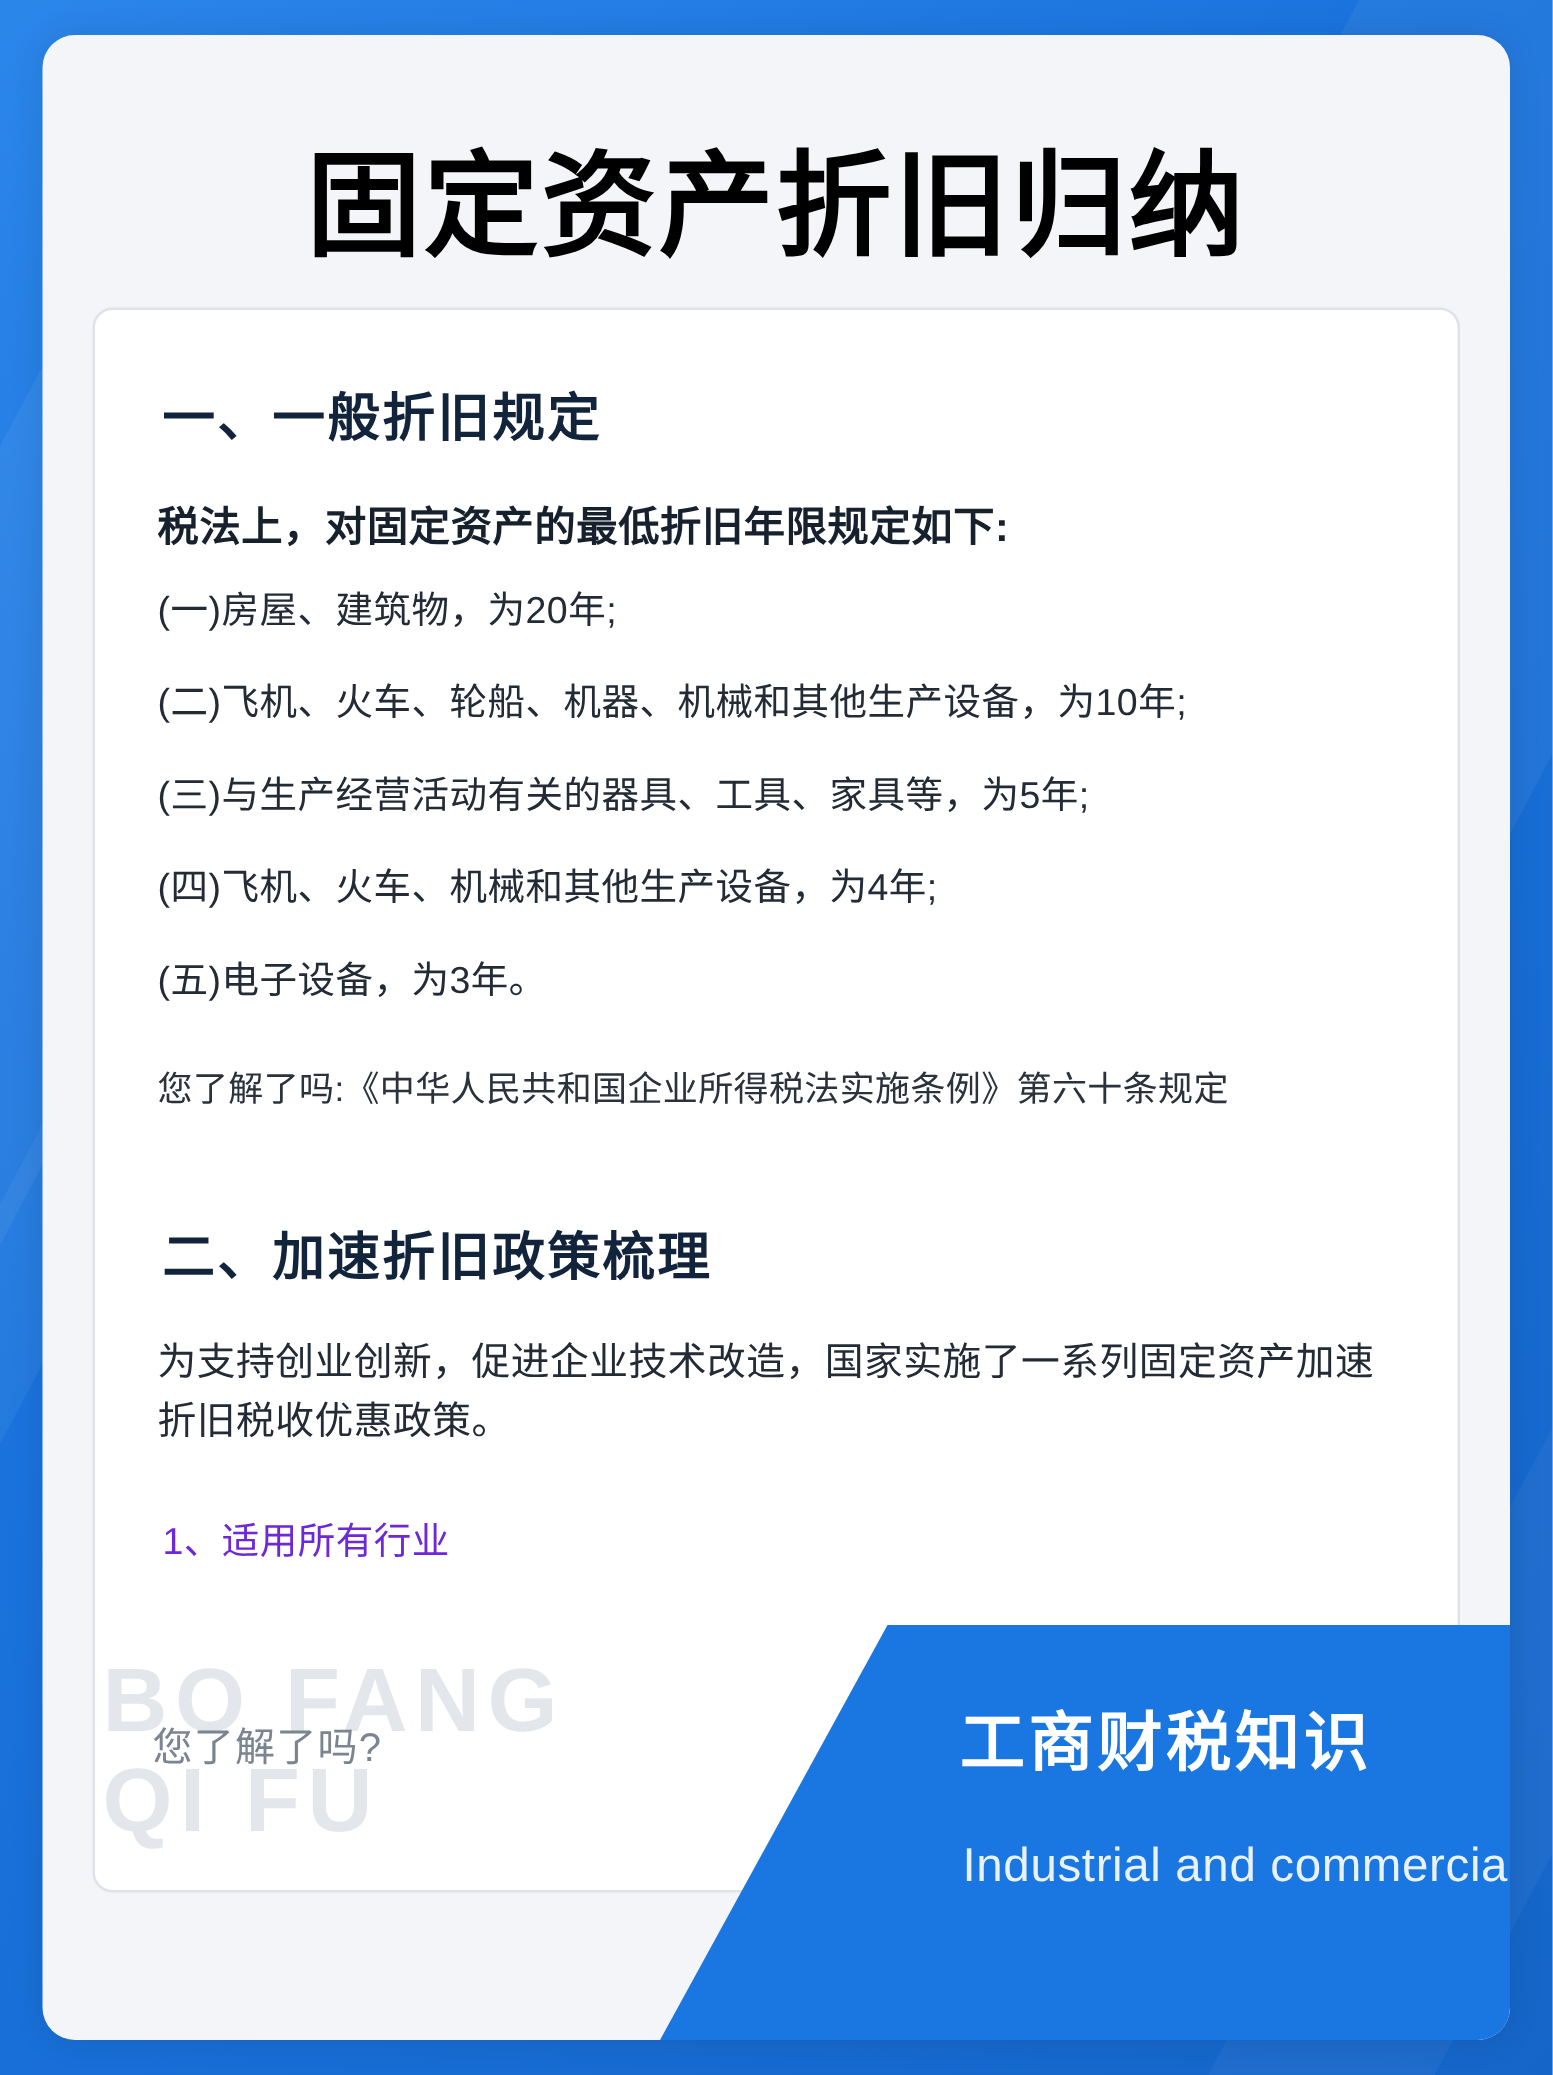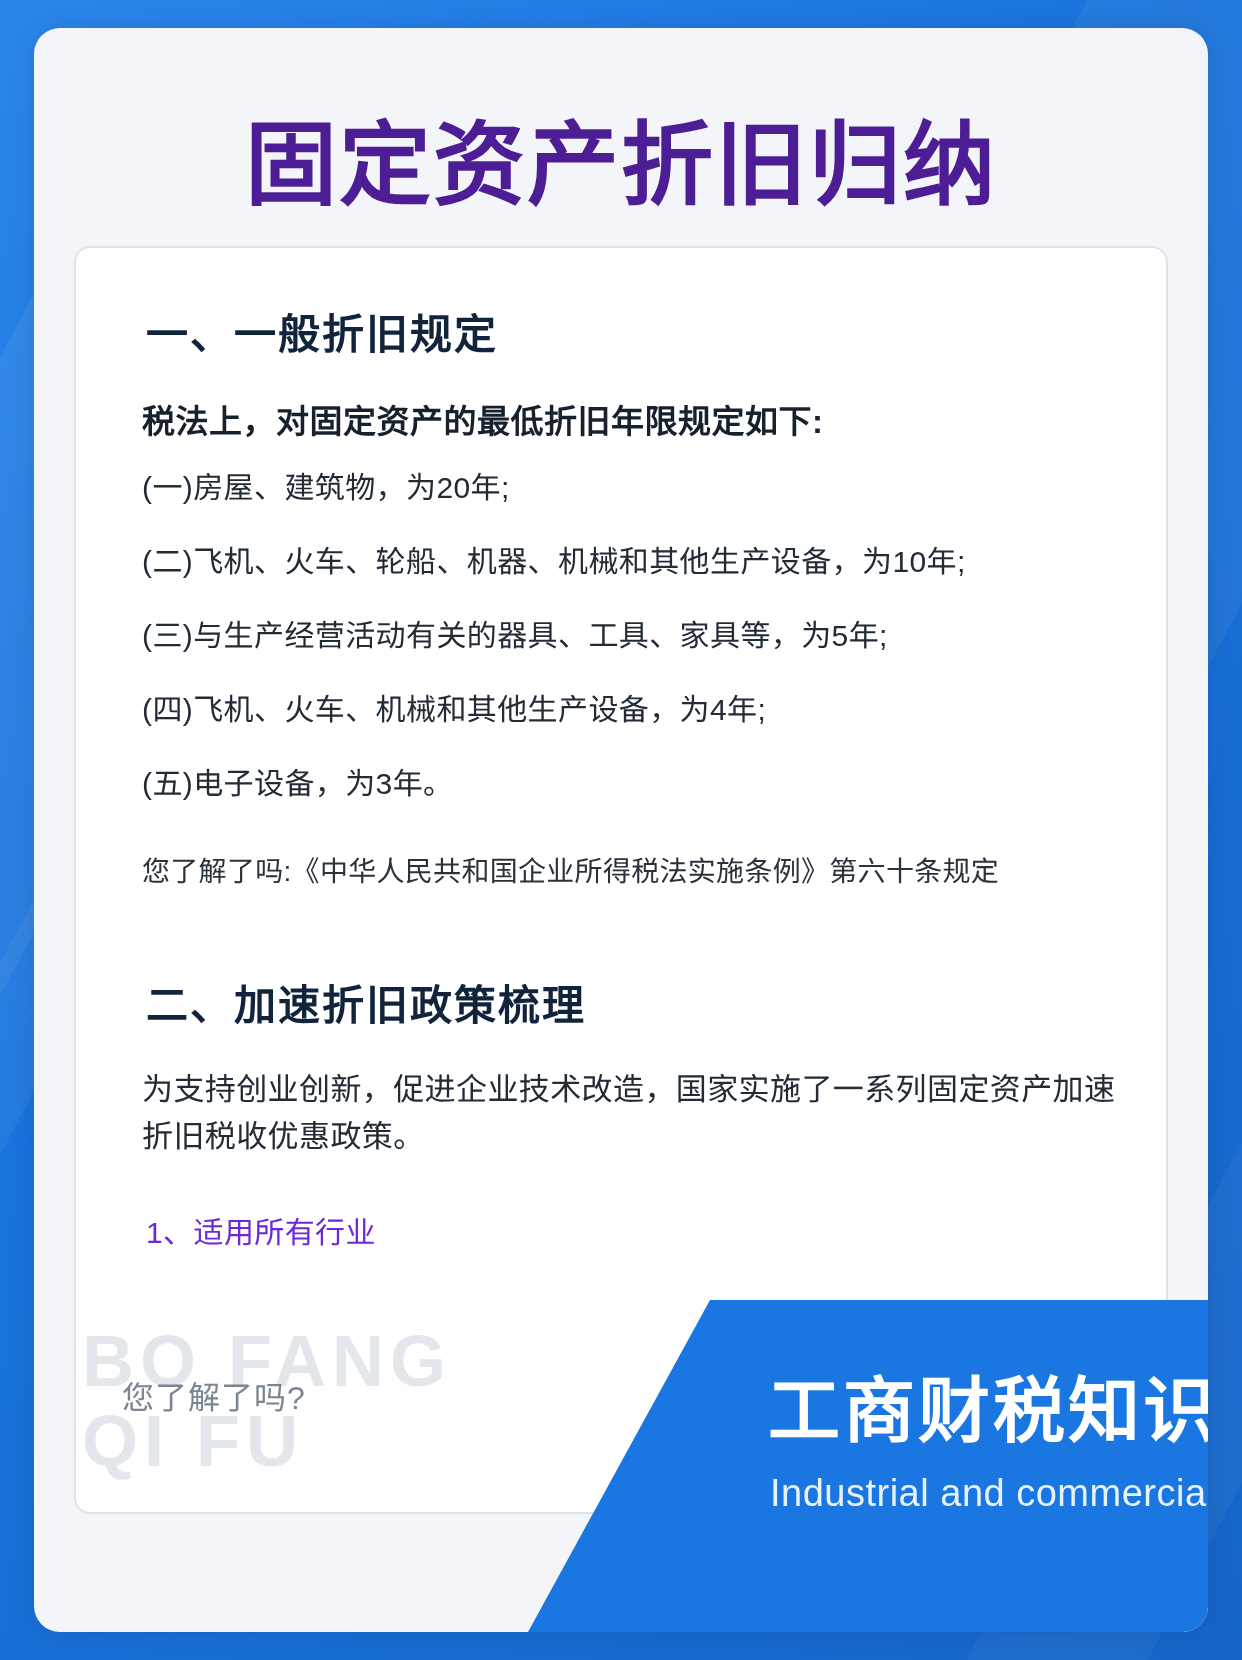--- a/index.html
+++ b/index.html
@@ -50,36 +50,36 @@
   .title {
     position: absolute;
     left: 0;
     top: 62px;
     width: 100%;
     text-align: center;
     font-family: "DejaVu Sans", "Liberation Sans", sans-serif;
     font-size: 92px;
     font-weight: bold;
     letter-spacing: 2px;
-    color: #4c1d95;
+    color: #000000;
     white-space: nowrap;
   }
 
   
   .panel {
     position: absolute;
     left: 40px;
     top: 218px;
     width: 1094px;
     height: 1268px;
     background: #ffffff;
     border: 2px solid #dfe3e9;
     border-radius: 16px;
     box-sizing: border-box;
-    padding: 52px 48px 0 64px;
+    padding: 52px 48px 0 48px;
   }
 
   .section-head {
     font-family: "DejaVu Serif", "Liberation Serif", serif;
     font-size: 42px;
     font-weight: bold;
     color: #12243b;
     letter-spacing: 2px;
     margin: 0 0 34px 6px;
   }
@@ -157,21 +157,21 @@
     height: 332px;
     background: #1a76e0;
     clip-path: polygon(182px 0, 100% 0, 100% 100%, 0 100%);
     border-bottom-right-radius: 24px;
   }
   .footer-cn {
     position: absolute;
     left: 240px;
     top: 52px;
     font-family: "DejaVu Sans", "Liberation Sans", sans-serif;
-    font-size: 72px;
+    font-size: 52px;
     font-weight: bold;
     color: #ffffff;
     letter-spacing: 3px;
     white-space: nowrap;
   }
   .footer-en {
     position: absolute;
     left: 242px;
     top: 172px;
     font-size: 38px;

